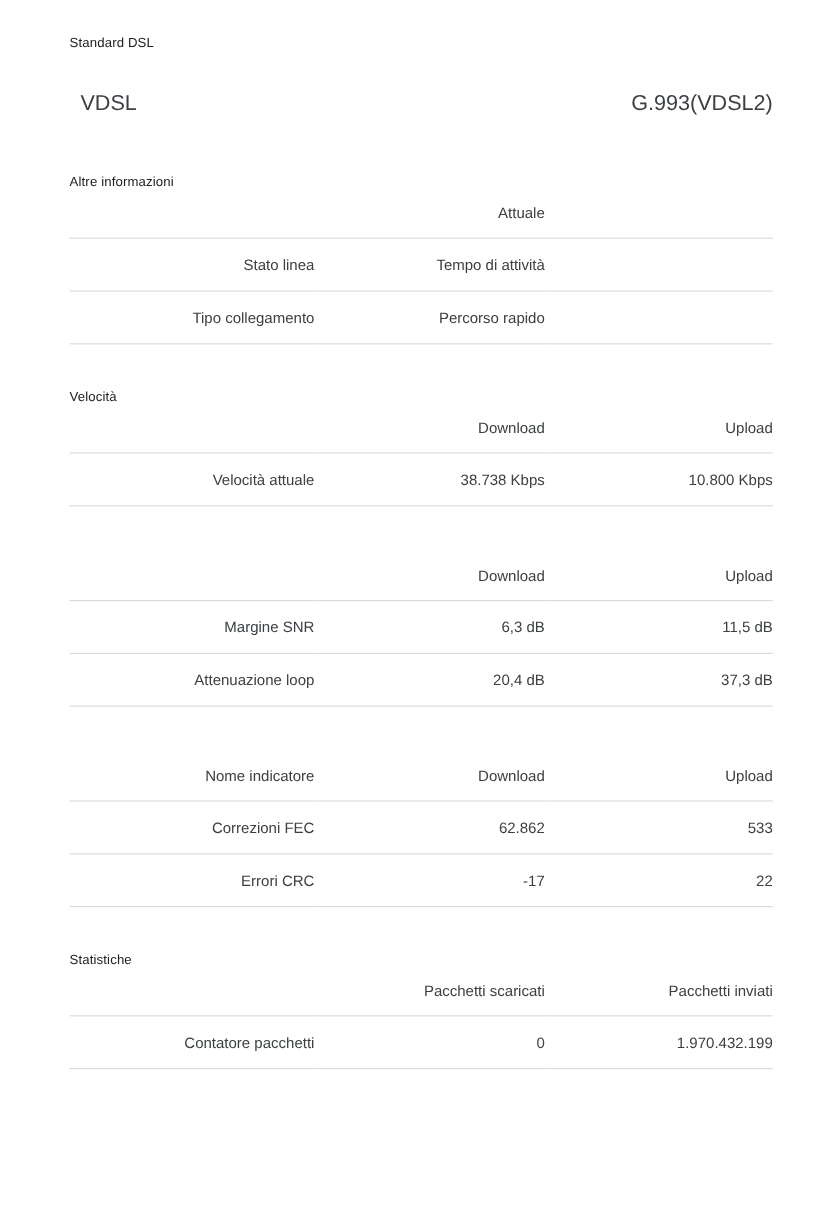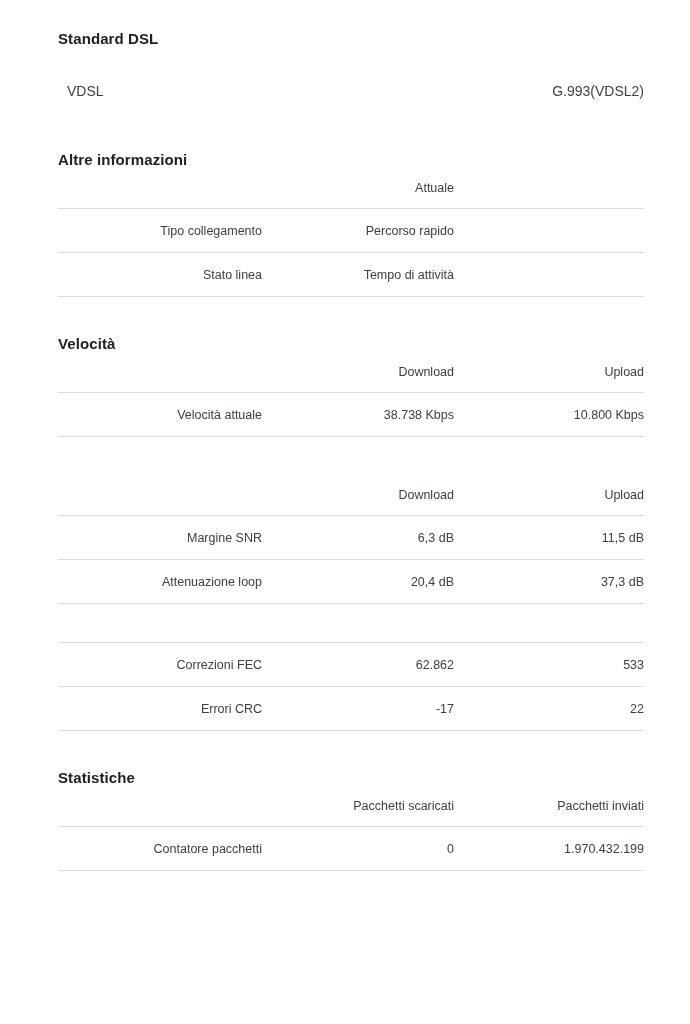--- a/index.html
+++ b/index.html
@@ -17,22 +17,22 @@
     height: 1024px;
     background: #ffffff;
     position: relative;
     overflow: hidden;
     padding: 0;
   }
   .section {
     padding: 0 46px 0 58px;
   }
   .section-title {
-    font-size: 15px;
-    font-weight: bold;
+    font-size: 11px;
+    font-weight: normal;
     color: #202124;
     letter-spacing: 0.1px;
   }
   table.info {
     width: 100%;
     border-collapse: collapse;
     table-layout: fixed;
   }
   table.info td, table.info th {
     text-align: right;
@@ -71,21 +71,21 @@
   tr.header-row td.indent { padding-left: 9px; }
 
   .gap-lg { height: 38px; }
   .gap-md { height: 22px; }
   .top-pad { height: 30px; }
 
   .standard-row {
     display: flex;
     justify-content: space-between;
     align-items: center;
-    font-size: 14px;
+    font-size: 18px;
     color: #3c4043;
     padding: 0 0 0 9px;
     height: 44px;
   }
   .standard-row .val { padding-right: 0; }
 </style>
 </head>
 <body>
 
 <div class="page">
@@ -113,30 +113,30 @@
         </colgroup>
       <tbody>
         <tr class="header-row">
           <td class="indent"></td>
           <td>Attuale</td>
           <td></td>
         </tr>
         <tr class="divider">
             <td colspan="3"></td>
           </tr>
-        <tr class="data-row last">
-          <td class="indent">Tipo collegamento</td>
-          <td>Percorso rapido</td>
-          <td></td>
-        </tr>
         <tr class="data-row">
           <td class="indent">Stato linea</td>
           <td>Tempo di attività</td>
           <td></td>
         </tr>
+        <tr class="data-row last">
+          <td class="indent">Tipo collegamento</td>
+          <td>Percorso rapido</td>
+          <td></td>
+        </tr>
       </tbody>
     </table>
   </div>
 
   <div class="gap-lg"></div>
 
   <div class="section">
     <div class="section-title">Velocità</div>
     <table class="info">
       <colgroup>
@@ -197,20 +197,25 @@
   <div class="gap-lg"></div>
 
   <div class="section">
     <table class="info">
       <colgroup>
           <col class="col-label">
           <col class="col-a">
           <col class="col-b">
         </colgroup>
       <tbody>
+        <tr class="header-row">
+          <td class="indent">Nome indicatore</td>
+          <td>Download</td>
+          <td>Upload</td>
+        </tr>
         <tr class="divider">
             <td colspan="3"></td>
           </tr>
         <tr class="data-row">
           <td class="indent">Correzioni FEC</td>
           <td>62.862</td>
           <td>533</td>
         </tr>
         <tr class="data-row last">
           <td class="indent">Errori CRC</td>

